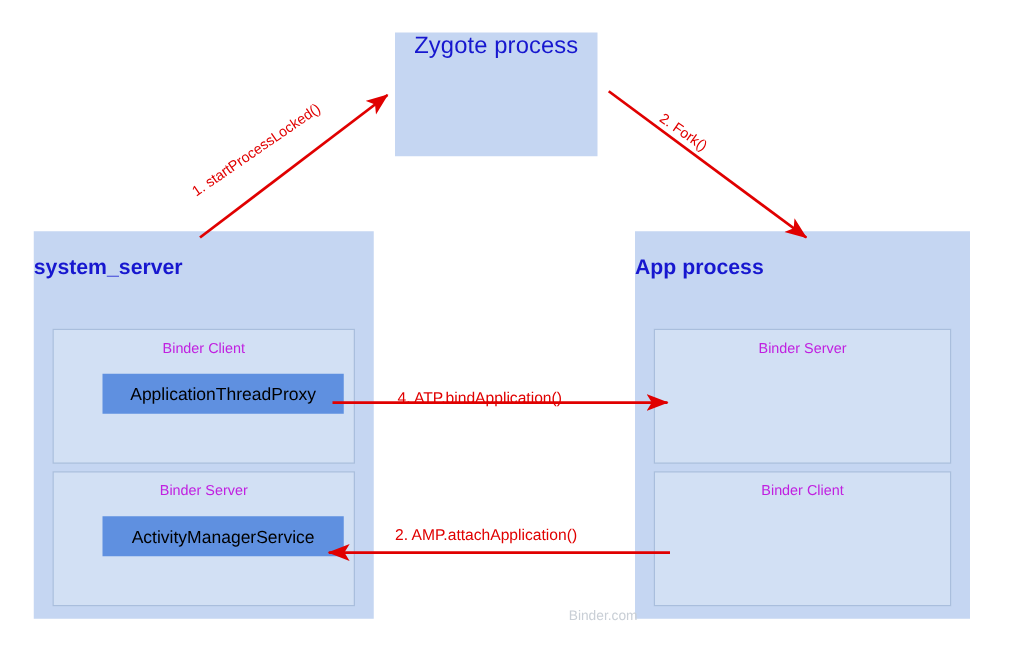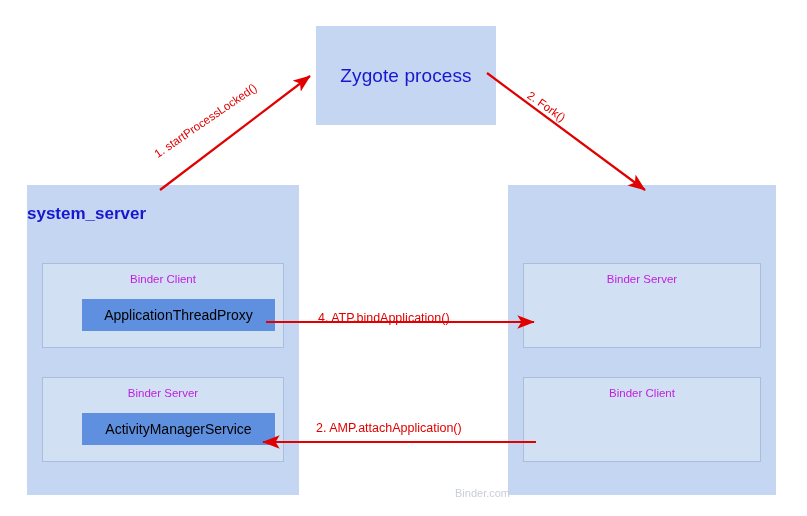--- a/index.html
+++ b/index.html
@@ -20,25 +20,24 @@
     inset: 0;
   }
 
   
   .abs { position: absolute; }
 
   
   .zygote-box {
     left: 316px;
     top: 26px;
-    width: 180px;
+    width: 162px;
     height: 99px;
     background: #c5d6f2;
     display: flex;
-    align-items: center;
     justify-content: center;
   }
   .zygote-label {
     color: #1717cf;
     font-size: 19px;
     letter-spacing: 0.1px;
     white-space: nowrap;
   }
 
   
@@ -60,21 +59,21 @@
     font-size: 17px;
     font-weight: bold;
     white-space: nowrap;
   }
 
   
   .binder-group {
     position: absolute;
     left: 15px;
     right: 15px;
-    height: 85px;
+    height: 108px;
     background: #d2e0f4;
     border: 1px solid #a9bedd;
     box-sizing: border-box;
   }
   .binder-group.top    { top: 78px; }
   .binder-group.bottom { top: 192px; }
 
   .binder-role {
     position: absolute;
     top: 9px;
@@ -168,20 +167,21 @@
       <div class="component-box">ApplicationThreadProxy</div>
     </div>
 
     <div class="binder-group bottom">
       <div class="binder-role">Binder Server</div>
       <div class="component-box">ActivityManagerService</div>
     </div>
   </div>
 
   <div class="abs process-panel panel-right">
+    <div class="panel-title">App process</div>
 
     <div class="binder-group top">
       <div class="binder-role">Binder Server</div>
     </div>
 
     <div class="binder-group bottom">
       <div class="binder-role">Binder Client</div>
     </div>
   </div>
 

